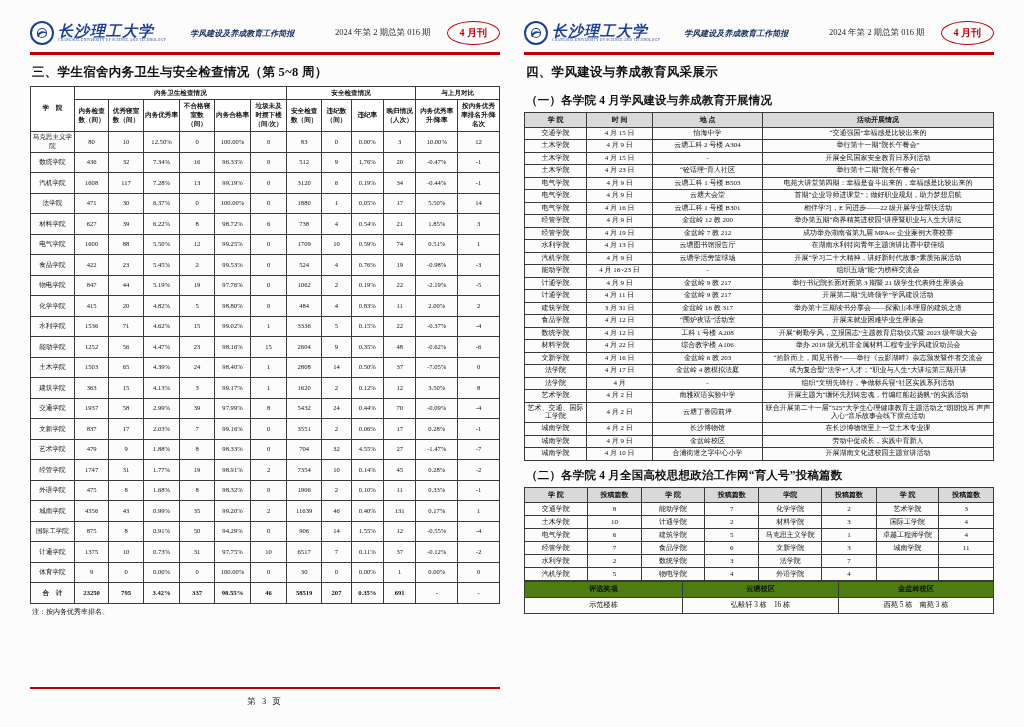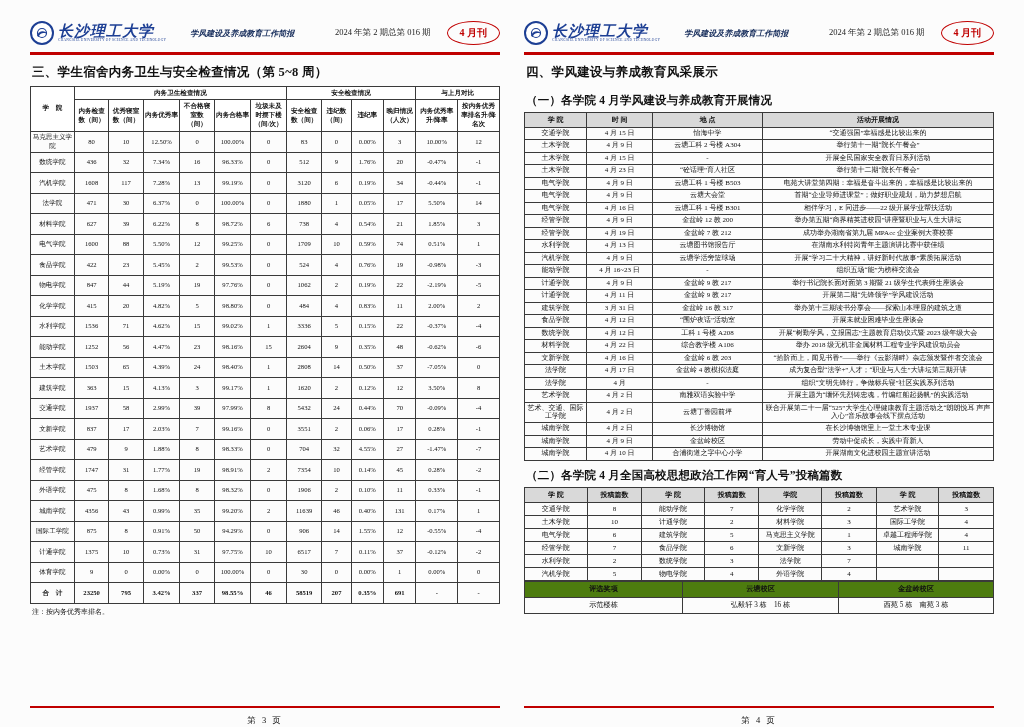--- a/index.html
+++ b/index.html
@@ -50,21 +50,21 @@
   .t-sub { font-size:7px; }
   .t-sub th { background:#d9d9d9; font-weight:bold; padding:2px 1px; height:13px; }
   .t-sub td { padding:1px 2px; height:12.5px; }
 
   
   .t-bld { font-size:7.2px; }
   .t-bld th { background:#4d7c0f; font-weight:bold; padding:2.5px 1px; }
   .t-bld td { padding:2.5px 2px;margin-top:12px; }
 
   
-  .footer { margin-top:auto; padding-bottom:0; }
+  .footer { margin-top:auto; padding-bottom:19px; }
   .pageno { text-align:center; font-size:8.5px; margin-top:7px; letter-spacing:2px; }
 </style>
 </head>
 <body>
 
 <div class="page">
   <div>
     <div class="masthead">
       <div class="logo-wrap">
         <svg class="logo-circle" viewBox="0 0 24 24">
@@ -782,17 +782,13 @@
     </thead>
     <tbody>
         <tr>
           <td>示范楼栋</td>
           <td>弘毅轩 3 栋　16 栋</td>
           <td>西苑 5 栋　南苑 3 栋</td>
         </tr>
       </tbody>
   </table>
 
-  <div class="footer">
-    <div class="rule"></div>
-    <div class="pageno">第 4 页</div>
-  </div>
 </div>
 
 </body></html>

